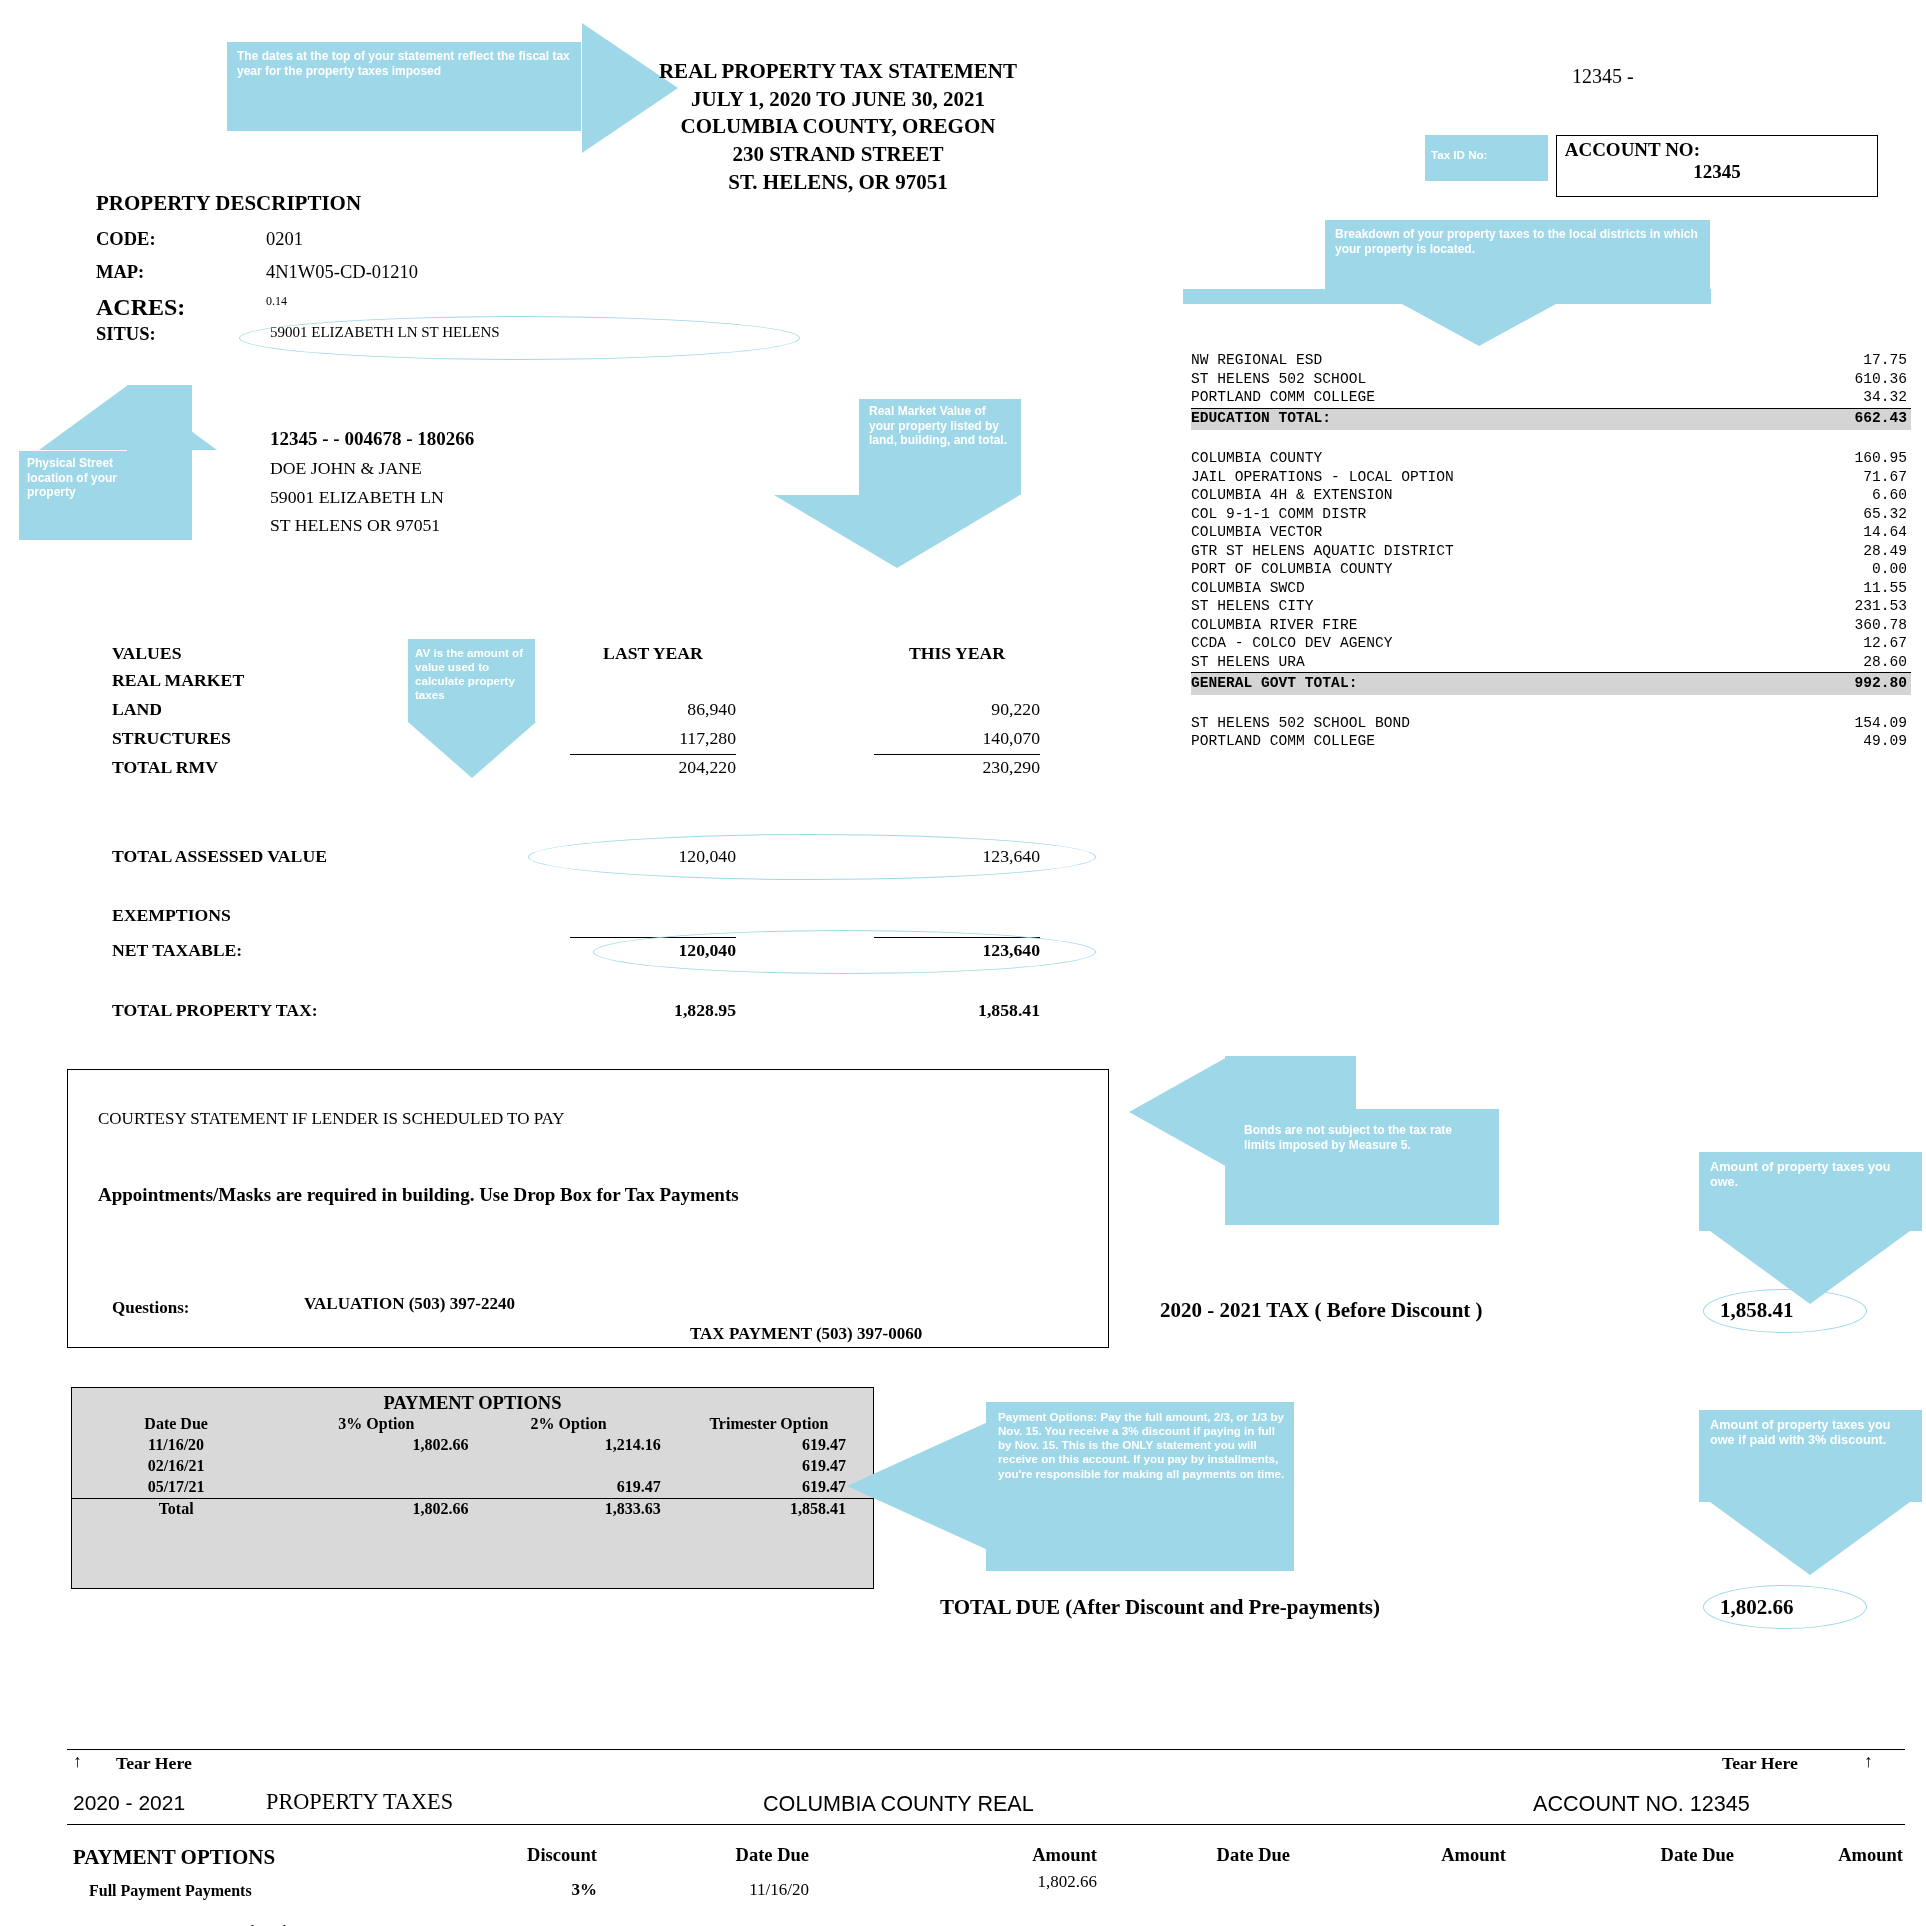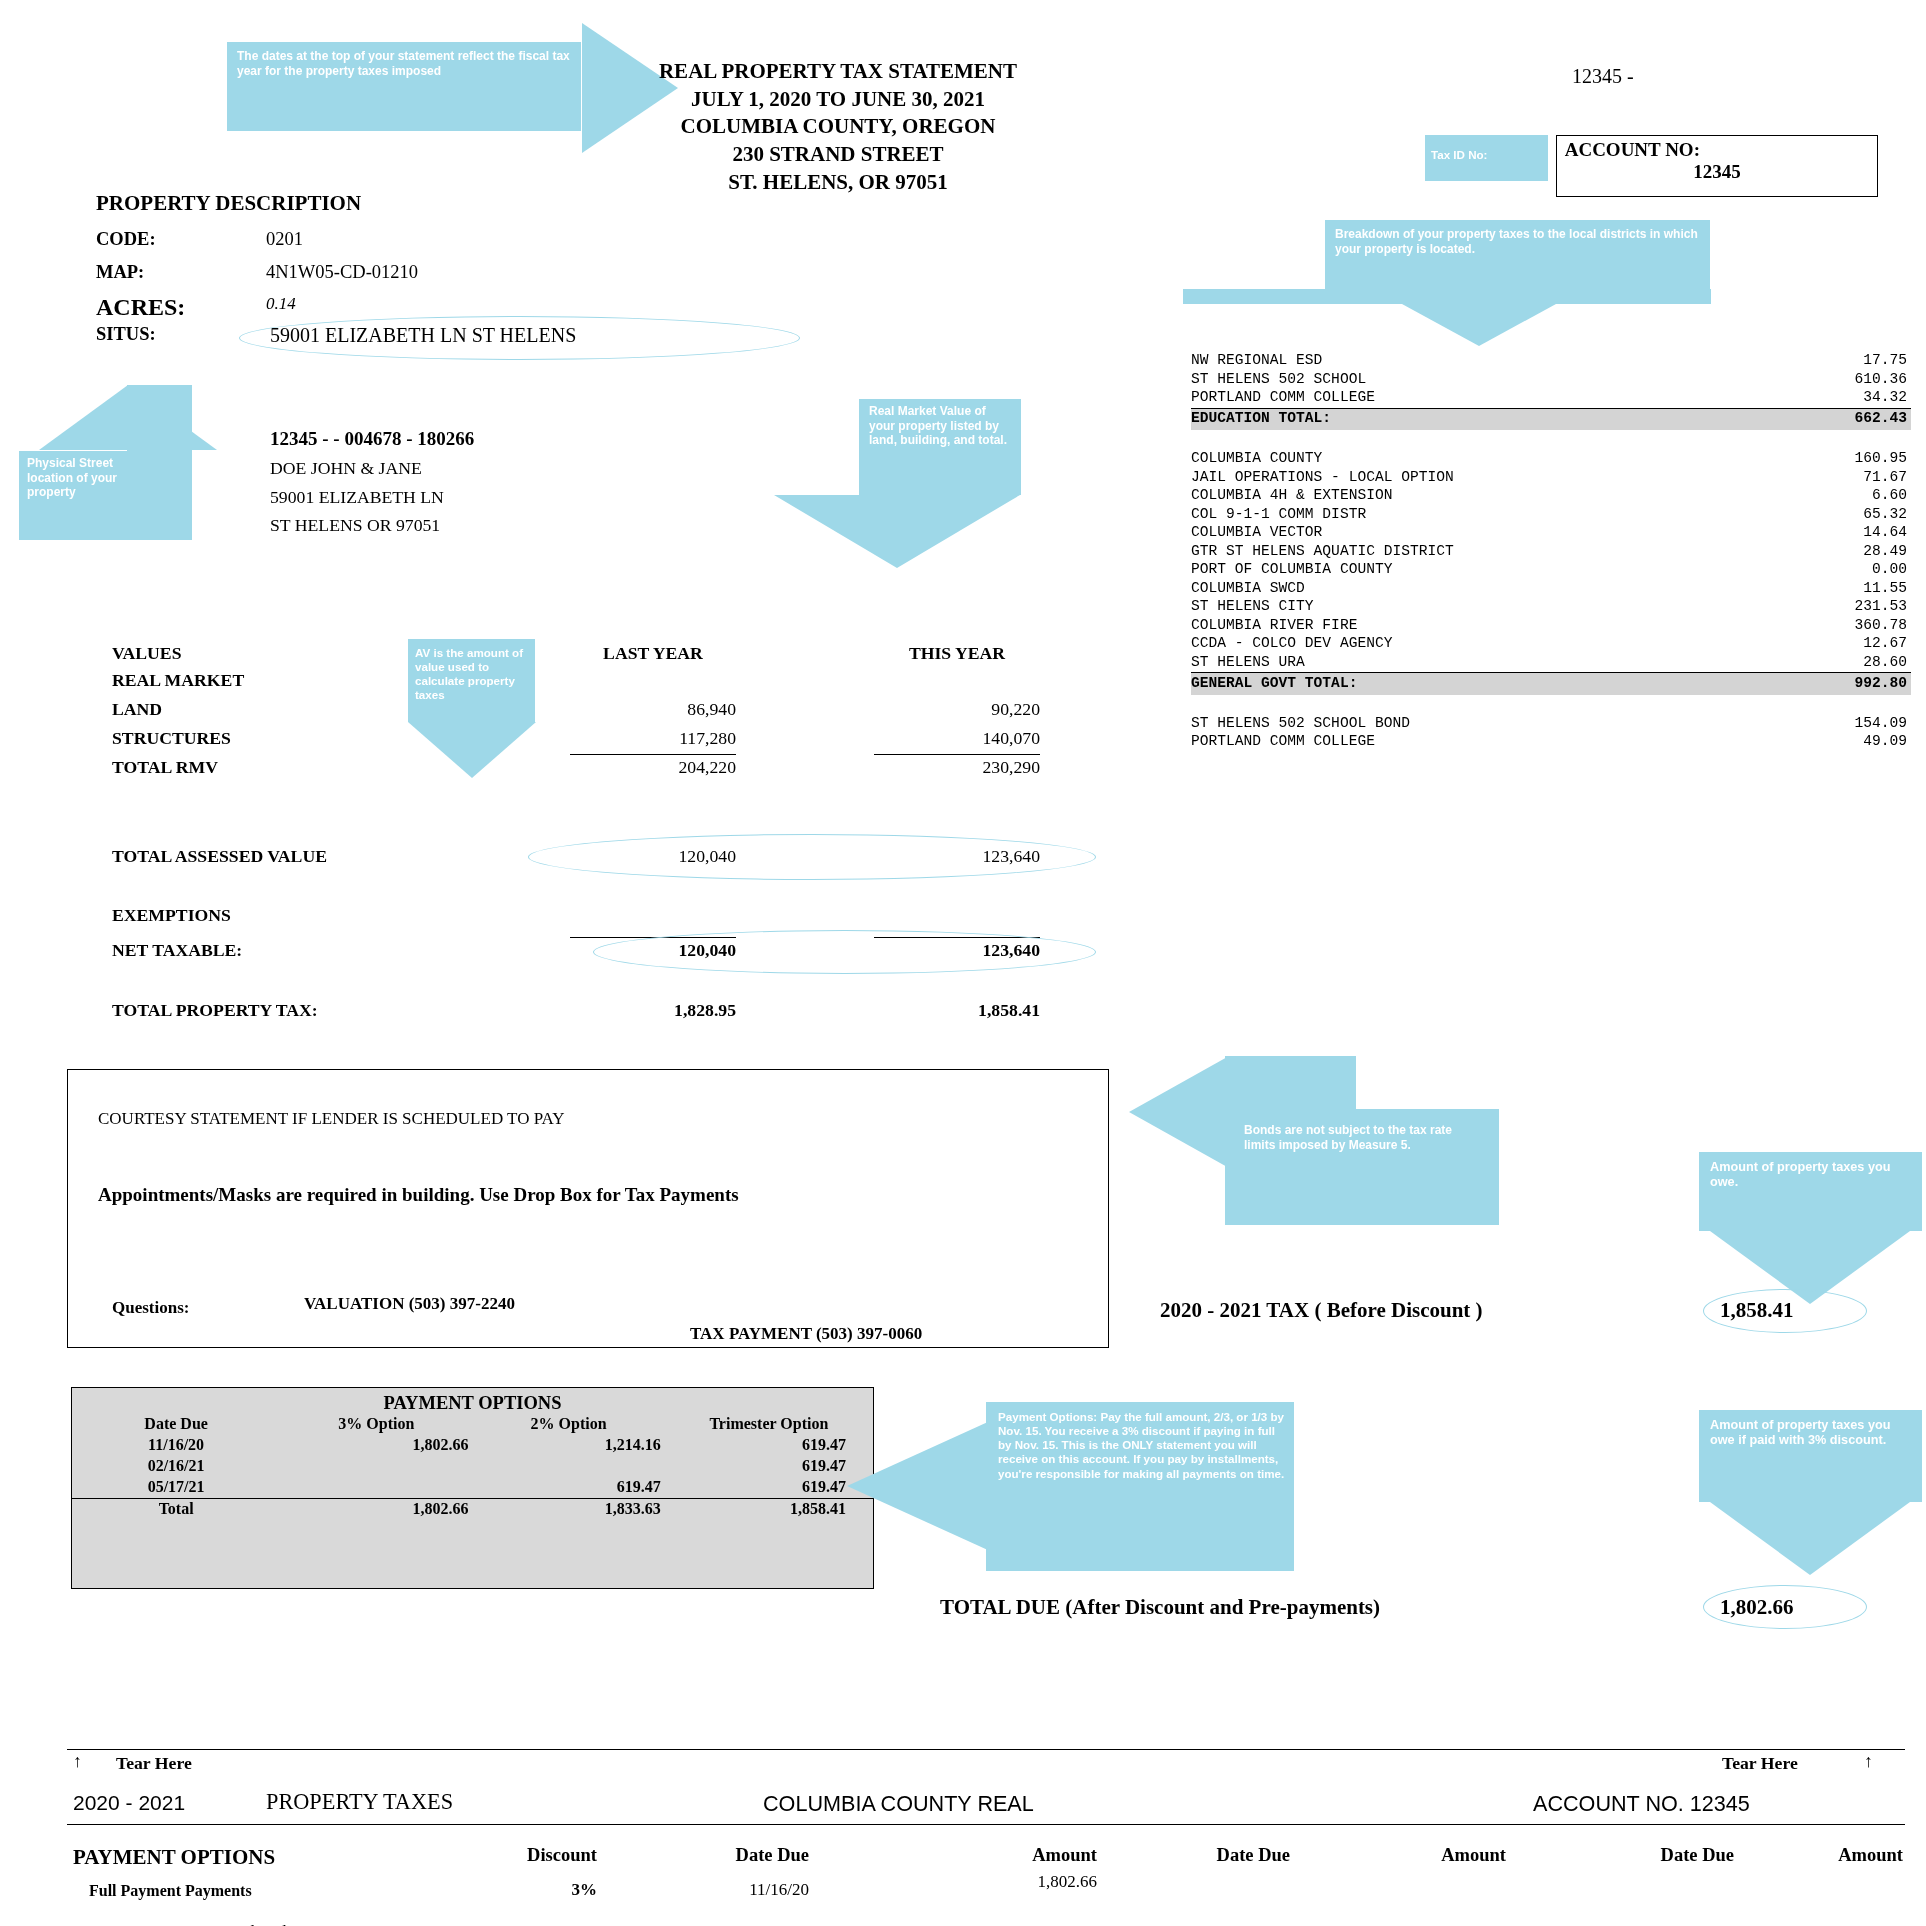--- a/index.html
+++ b/index.html
@@ -86,24 +86,24 @@
 
   <div class="abs b serif" style="left:96px;top:191px;font-size:21px;">PROPERTY DESCRIPTION</div>
 
   <div class="abs b serif" style="left:96px;top:229px;font-size:18.5px;">CODE:</div>
   <div class="abs serif" style="left:266px;top:229px;font-size:18.5px;">0201</div>
 
   <div class="abs b serif" style="left:96px;top:262px;font-size:18.5px;">MAP:</div>
   <div class="abs serif" style="left:266px;top:262px;font-size:18.5px;">4N1W05-CD-01210</div>
 
   <div class="abs b serif" style="left:96px;top:294px;font-size:24px;">ACRES:</div>
-  <div class="abs serif" style="left:266px;top:294px;font-size:17px;font-style:italic;">0.14</div>
+  <div class="abs serif" style="left:266px;top:294px;font-size:12px;">0.14</div>
 
   <div class="abs b serif" style="left:96px;top:324px;font-size:18.5px;">SITUS:</div>
-  <div class="abs serif" style="left:270px;top:324px;font-size:20px;">59001 ELIZABETH LN ST HELENS</div>
+  <div class="abs serif" style="left:270px;top:324px;font-size:15px;">59001 ELIZABETH LN ST HELENS</div>
   <div class="ellipse" style="left:239px;top:316px;width:559px;height:42px;"></div>
 
   <div>
     <div class="cbody abs" style="left:19px;top:451px;width:173px;height:89px;"></div>
     <div class="tri" style="left:39px;top:385px;border-left:89px solid transparent;border-right:89px solid transparent;border-bottom:65px solid #9ed8e8;"></div>
     <div class="cbody abs" style="left:127px;top:385px;width:65px;height:67px;"></div>
     <div class="abs callout" style="left:27px;top:456px;width:100px;font-size:12px;">Physical Street location of your property</div>
   </div>
 
   <div class="abs b serif" style="left:270px;top:428px;font-size:19px;">12345 -   - 004678 - 180266</div>

